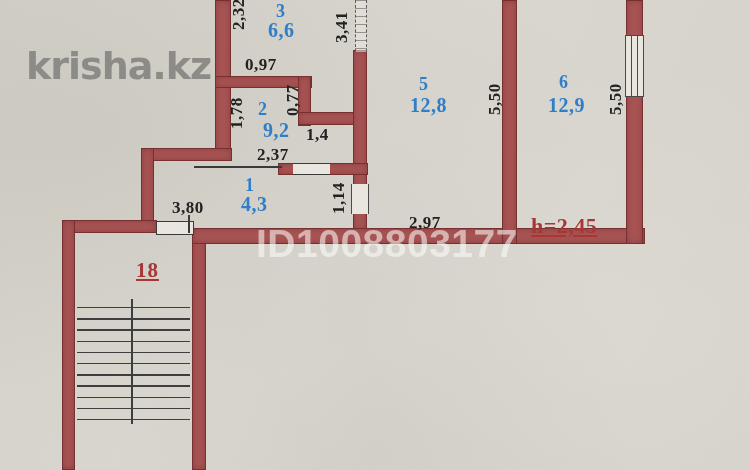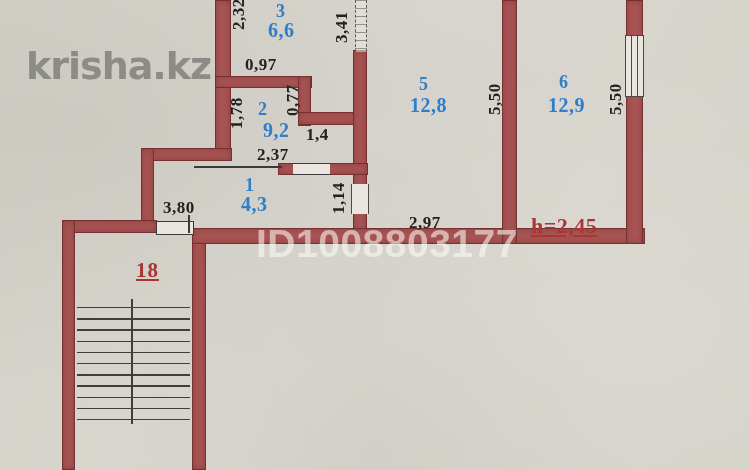--- a/index.html
+++ b/index.html
@@ -53,21 +53,21 @@
   .dim{position:absolute;font-weight:bold;font-size:17px;color:#222;white-space:nowrap;z-index:3;letter-spacing:.5px;}
   .dim.v{width:60px;text-align:center;transform:rotate(-90deg);}
   .rnum{position:absolute;font-weight:bold;font-size:18px;color:#2e7ec9;z-index:3;}
   .rarea{position:absolute;font-weight:bold;font-size:20px;color:#2e7ec9;z-index:3;letter-spacing:.5px;}
   .red-underline{position:absolute;font-weight:bold;color:#a83636;z-index:3;text-decoration:underline;}
   .lbl-19{left:136px;top:258px;font-size:21px;letter-spacing:1px;}
   .lbl-h245{left:531px;top:213px;font-size:22px;letter-spacing:.5px;}
   .d-232{left:209px;top:4px;}   .d-163{left:245px;top:55px;}
   .d-178{left:207px;top:103px;} .d-077{left:263px;top:90px;}
   .d-09 {left:306px;top:125px;} .d-237{left:257px;top:145px;}
-  .d-380{left:163px;top:198px;} .d-114{left:309px;top:188px;}
+  .d-380{left:172px;top:198px;} .d-114{left:309px;top:188px;}
   .d-341{left:312px;top:17px;}  .d-550a{left:465px;top:89px;}
   .d-550b{left:586px;top:89px;} .d-297{left:409px;top:213px;}
   .n-r3{left:276px;top:1px;}   .a-r3{left:268px;top:19px;}
   .n-r2{left:258px;top:99px;}  .a-r2{left:251px;top:119px;margin-left:12px;}
   .n-r1{left:245px;top:175px;} .a-r1{left:241px;top:193px;}
   .n-r5{left:419px;top:74px;}  .a-r5{left:410px;top:94px;}
   .n-r6{left:559px;top:72px;}  .a-r6{left:548px;top:94px;}
   
   .wm-site{position:absolute;left:26px;top:44px;z-index:6;
            font-family:"DejaVu Sans",sans-serif;font-weight:bold;font-size:38px;letter-spacing:-1px;

